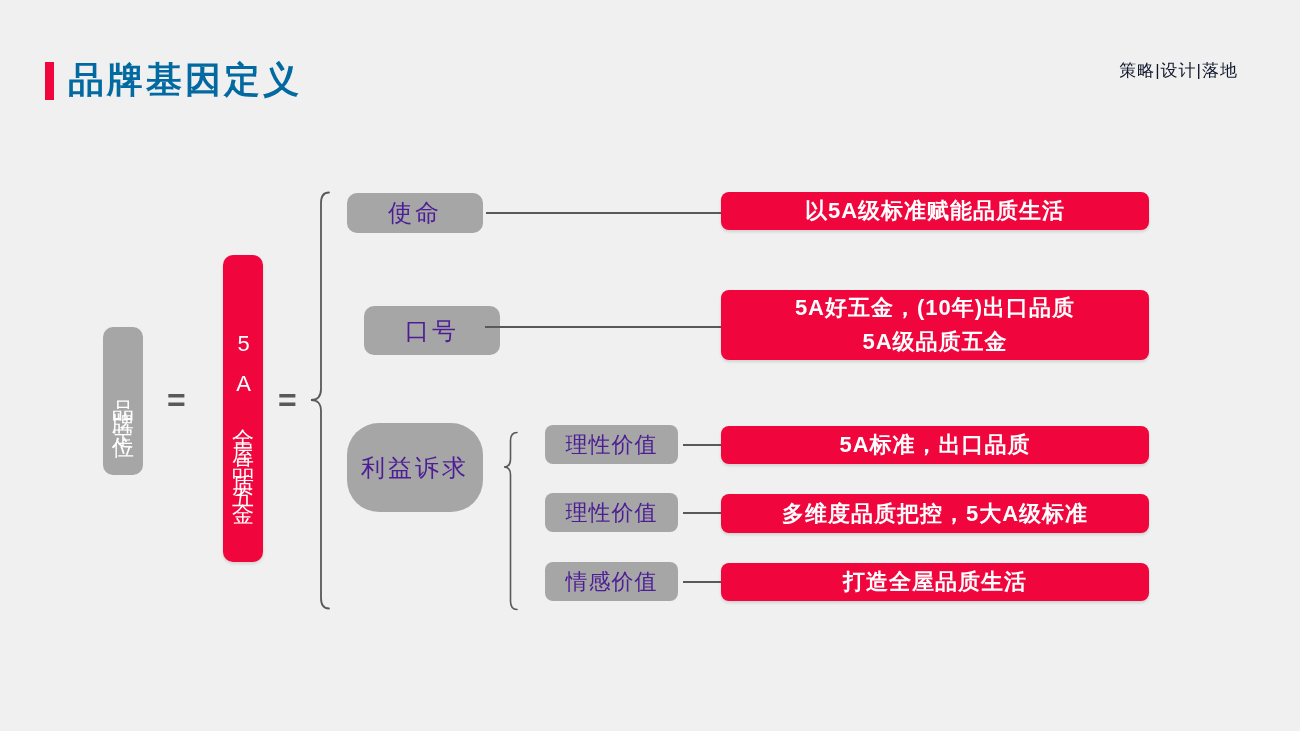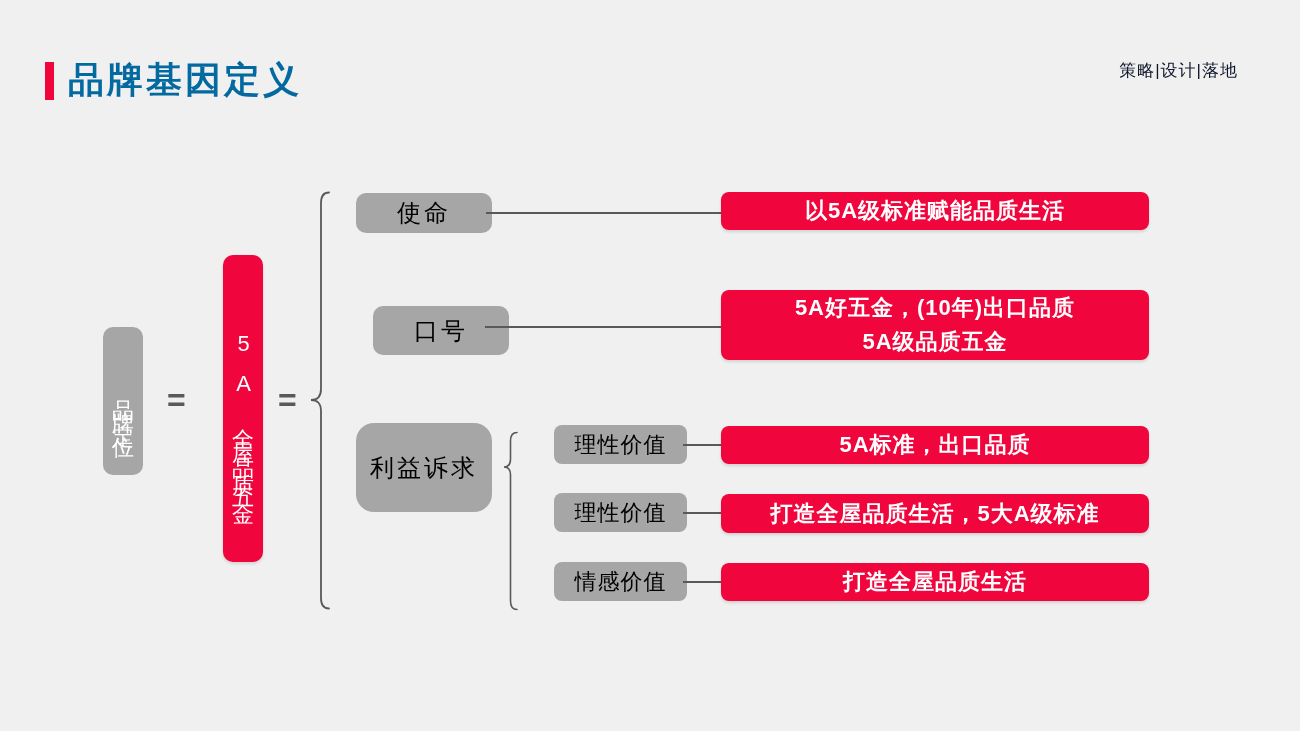--- a/index.html
+++ b/index.html
@@ -53,26 +53,26 @@
   
   .brace { position: absolute; }
   .brace svg { display: block; }
   .main-brace { left: 309px; top: 191px; }
   .sub-brace  { left: 502px; top: 431px; }
 
   
   .hbox {
     position: absolute;
     display: flex; align-items: center; justify-content: center;
-    background: #A6A6A6; color: #000000; border-radius: 10px;
-    font-size: 24px; letter-spacing: 3px; white-space: nowrap; margin-left: 9px;
+    background: #A6A6A6; color: #4c1d95; border-radius: 10px;
+    font-size: 24px; letter-spacing: 3px; white-space: nowrap;
   }
   .mission-box { left: 347px; top: 193px; width: 136px; height: 40px; }
   .slogan-box  { left: 364px; top: 306px; width: 136px; height: 49px; }
-  .benefit-box { left: 347px; top: 423px; width: 136px; height: 89px; border-radius: 18px; }
+  .benefit-box { left: 347px; top: 423px; width: 136px; height: 89px; border-radius: 32px; }
   .subbox      { left: 545px; width: 133px; height: 39px; font-size: 22px; letter-spacing: 1px; border-radius: 8px; }
   .subbox-1 { top: 425px; }
   .subbox-2 { top: 493px; }
   .subbox-3 { top: 562px; }
 
   
   .arrow {
     position: absolute; height: 0;
     border-top: 2px solid #595959;
   }
@@ -147,16 +147,16 @@
   <div class="arrow arrow-5"></div>
 
   <div class="result-bar bar-1">以5A级标准赋能品质生活</div>
 
   <div class="result-bar bar-2">
     <span>5A好五金，(10年)出口品质</span>
     <span>5A级品质五金</span>
   </div>
 
   <div class="result-bar bar-3">5A标准，出口品质</div>
-  <div class="result-bar bar-4">打造全屋品质生活，5大A级标准</div>
+  <div class="result-bar bar-4">多维度品质把控，5大A级标准</div>
   <div class="result-bar bar-5">打造全屋品质生活</div>
 
 </div>
 
 </body></html>

